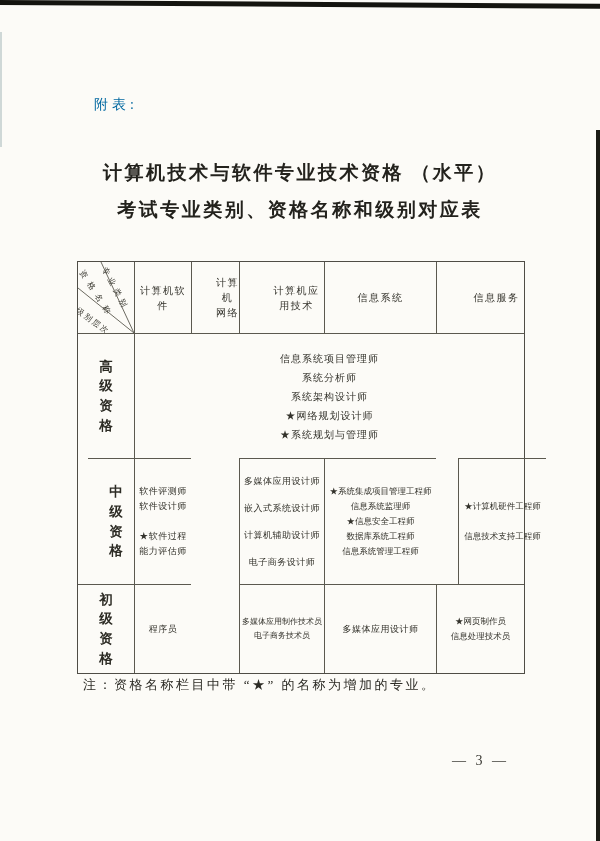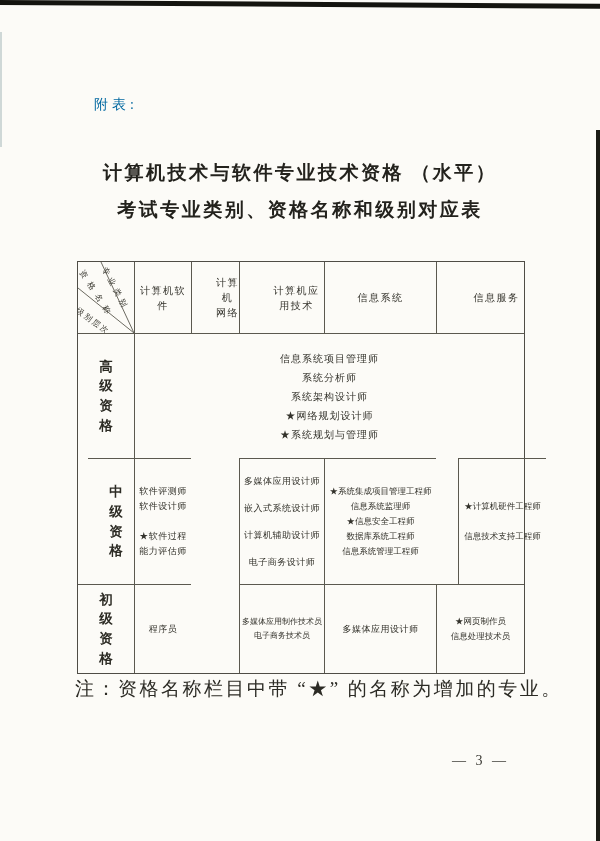--- a/index.html
+++ b/index.html
@@ -66,22 +66,22 @@
   .corner svg{position:absolute;left:0;top:0;}
   .diag{
     position:absolute;white-space:nowrap;
     font-size:8px;color:#3a3931;transform-origin:0 0;
   }
   .diag.top{left:31px;top:3px;transform:rotate(62deg);letter-spacing:4px;}
   .diag.mid{left:8px;top:6px;transform:rotate(57deg);letter-spacing:6px;}
   .diag.bot{left:2px;top:43px;transform:rotate(36deg);letter-spacing:2px;}
 
   .note{
-    position:absolute;left:75px;top:676px;
-    font-size:19px;letter-spacing:2.5px;color:#2c2b25;white-space:nowrap;text-align:center;
+    position:absolute;left:83px;top:676px;
+    font-size:13px;letter-spacing:2.5px;color:#2c2b25;white-space:nowrap;text-align:center;
   }
   .pagenum{
     position:absolute;left:452px;top:753px;
     font-size:14px;letter-spacing:3px;color:#3a3933;
   }
 </style>
 </head>
 <body>
 
 <div class="page">

